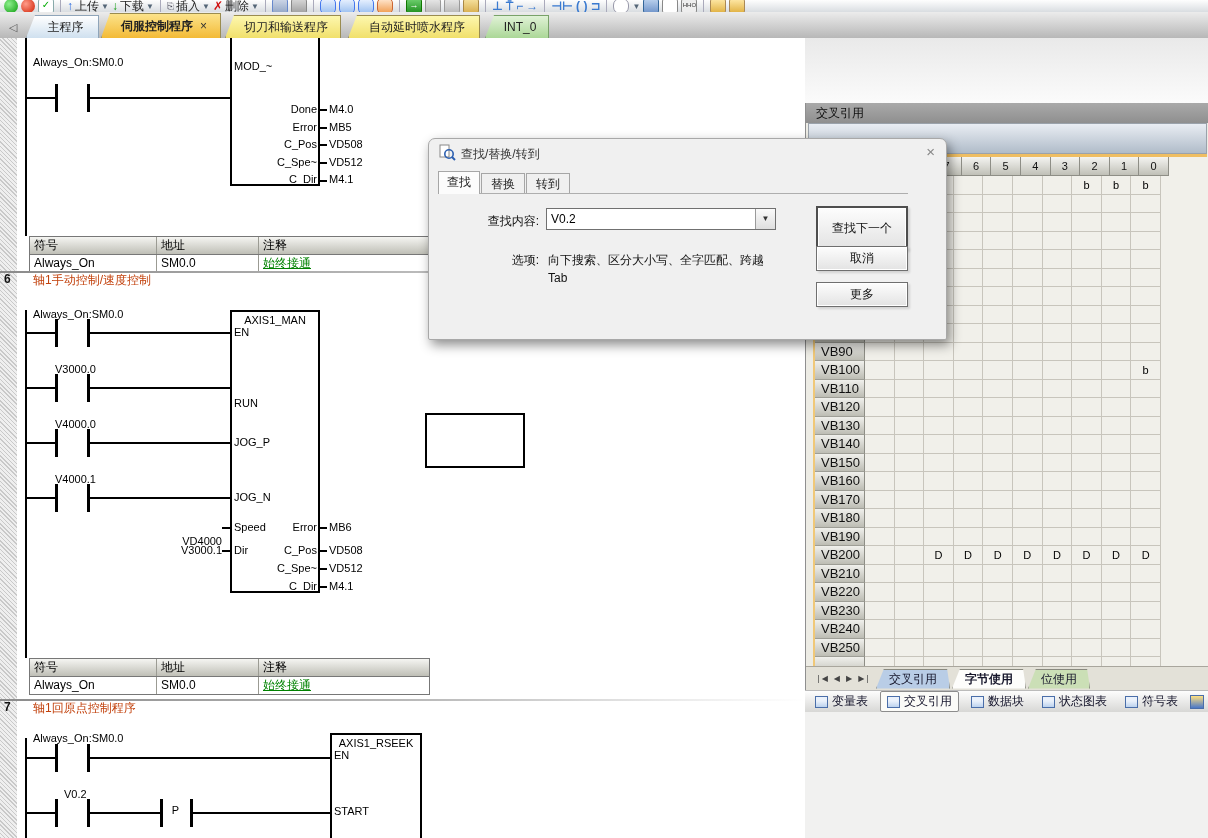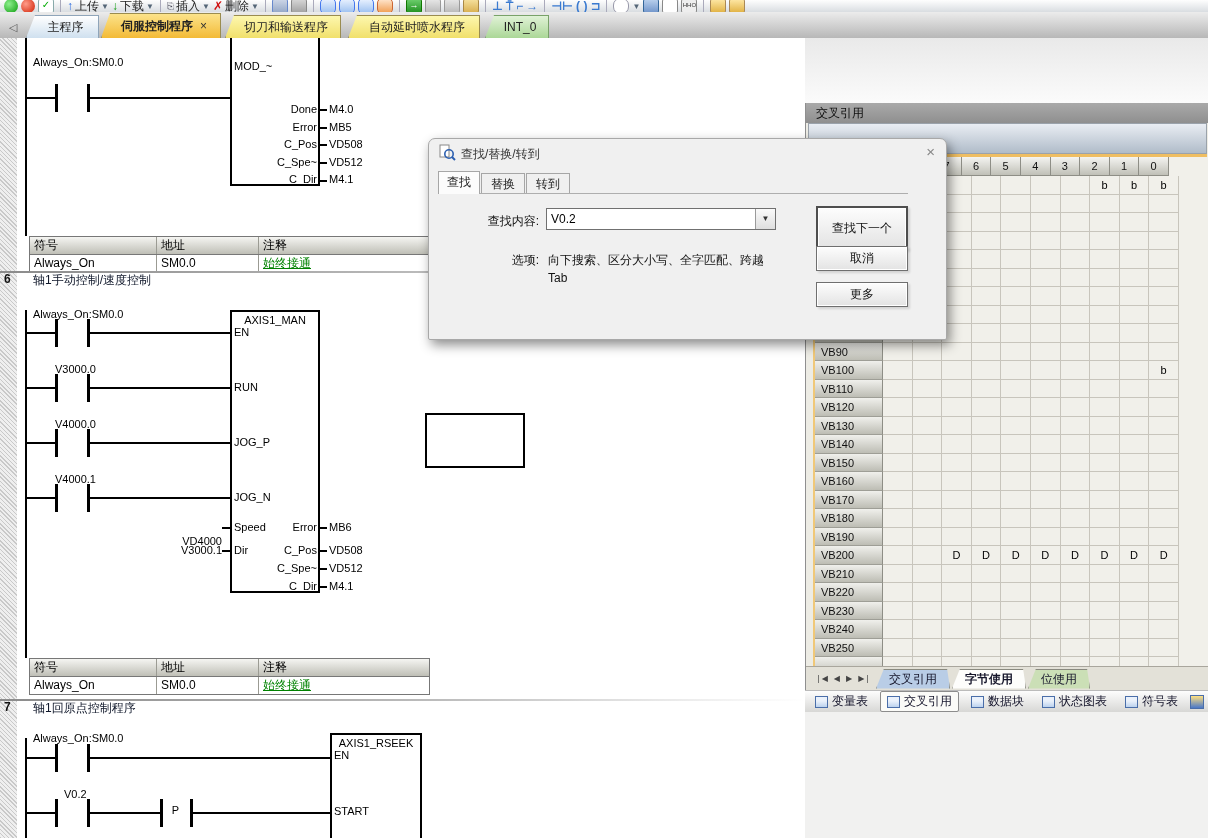--- a/index.html
+++ b/index.html
@@ -27,21 +27,21 @@
   .lmargin{left:0;top:0;width:17px;height:800px;background:repeating-linear-gradient(45deg,#c9c9c9 0 1px,#efefef 1px 3px);}
   .wire{position:absolute;height:2px;background:#000;}
   .vbar{position:absolute;width:3px;height:28px;background:#000;}
   .rail{position:absolute;width:2px;background:#000;}
   .lab{position:absolute;font-size:11px;color:#000;white-space:nowrap;}
   .lblock{position:absolute;border:2px solid #000;background:#fff;box-sizing:border-box;}
   .tick{position:absolute;height:2px;background:#000;}
   .pinr{text-align:right;}
   .bt{text-align:center;}
   .netnum{position:absolute;font-size:12px;font-weight:bold;color:#111;}
-  .nettitle{position:absolute;font-size:12px;color:#0f172a;white-space:nowrap;}
+  .nettitle{position:absolute;font-size:12px;color:#c2410c;white-space:nowrap;}
   .sep{position:absolute;height:2px;background:linear-gradient(90deg,#8b8b8b,#bdbdbd 55%,#e8e8e8 82%,rgba(232,232,232,0));}
   .symtab{position:absolute;width:401px;border:1px solid #777;background:#fff;font-size:12px;box-sizing:border-box;}
   .strow{display:flex;height:17px;line-height:16px;}
   .sthead{background:linear-gradient(#f5f5f2,#bfbfb6);border-bottom:1px solid #777;}
   .strow>div{border-right:1px solid #9b9b93;padding:0 4px;box-sizing:border-box;overflow:hidden;white-space:nowrap;}
   .strow>div:last-child{border-right:none;}
   .stc1{width:127px;}.stc2{width:102px;}.stc3{width:170px;}
   .green{color:#008200;text-decoration:underline;}
   
   .dialog{left:428px;top:138px;width:488px;height:200px;background:#f0f0f0;border:1px solid #a8a8a8;border-radius:7px 7px 2px 2px;box-shadow:3px 5px 12px rgba(0,0,0,.45);z-index:40;padding-left:29px;}
@@ -61,21 +61,21 @@
   .mdi-fill-bottom{left:805px;top:712px;width:403px;height:126px;background:#f1f1f0;}
   .xpanel{left:805px;top:103px;width:403px;height:587px;background:#edece5;border-left:1px solid #8f8f8f;box-sizing:border-box;z-index:5;}
   .xtitle{position:absolute;left:0;top:0;width:100%;height:20px;background:linear-gradient(#a9a9a9,#8f8f8f);color:#0d0d0d;font-size:12px;line-height:20px;padding-left:10px;box-sizing:border-box;}
   .xband{position:absolute;left:2px;top:20px;width:399px;height:31px;background:linear-gradient(#e9edf3,#b0bcc9);border:1px solid #9aa2ab;box-sizing:border-box;}
   .xgold{position:absolute;left:2px;top:51px;width:399px;height:3px;background:#efbe62;}
   .xtablewrap{position:absolute;left:7px;top:54px;width:396px;height:509px;overflow:hidden;background:#f1f0ea;border-left:2px solid #f0c878;}
   .xhrow{display:flex;height:19px;}
   .xh{flex:none;width:29.6px;height:19px;background:linear-gradient(#f4f4f1,#c0c0b7);border-right:1px solid #8e8e86;border-bottom:1px solid #8e8e86;font-size:11px;text-align:center;line-height:18px;box-sizing:border-box;color:#111;}
   .xcorner{flex:none;width:58px;height:19px;background:linear-gradient(#f4f4f1,#c0c0b7);border-right:1px solid #8e8e86;border-bottom:1px solid #8e8e86;box-sizing:border-box;}
   .xrow{display:flex;height:18.5px;}
-  .xlabel{flex:none;width:68px;background:linear-gradient(#ececе7,#bcbcb3);background:linear-gradient(#ececе7,#bcbcb3);border-right:1px solid #8e8e86;border-bottom:1px solid #9e9e96;background:linear-gradient(#eft,#bcb);font-size:11px;line-height:18px;padding-left:6px;box-sizing:border-box;color:#111;background:linear-gradient(#f0f0ec,#bdbdb4);}
+  .xlabel{flex:none;width:50px;background:linear-gradient(#ececе7,#bcbcb3);background:linear-gradient(#ececе7,#bcbcb3);border-right:1px solid #8e8e86;border-bottom:1px solid #9e9e96;background:linear-gradient(#eft,#bcb);font-size:13px;line-height:18px;padding-left:6px;box-sizing:border-box;color:#111;background:linear-gradient(#f0f0ec,#bdbdb4);}
   .xcell{flex:none;width:29.6px;border-right:1px solid #c8c5bc;border-bottom:1px solid #c8c5bc;font-size:11px;text-align:center;line-height:18px;box-sizing:border-box;color:#000;}
   .xsheetstrip{position:absolute;left:0;top:563px;width:403px;height:24px;background:#e3e1d8;border-top:1px solid #a9a69d;display:flex;align-items:center;padding-left:6px;box-sizing:border-box;}
   .xnav{font-size:8px;color:#444;margin:0 3px;}
   .sheettab{flex:none;height:19px;line-height:19px;font-size:12px;padding:0 12px;clip-path:polygon(8px 0,calc(100% - 3px) 0,100% 100%,0 100%);border:1px solid #8a8a80;border-bottom:none;margin-left:2px;color:#15152a;}
   .sh-blue{background:#b9cde6;}
   .sh-active{background:#fdfdfb;font-weight:bold;}
   .sh-green{background:#cbdfb6;}
   
   .bbar{left:805px;top:690px;width:403px;height:22px;background:linear-gradient(#fdfdfd,#d7d7d5);border-top:1px solid #bbb;display:flex;align-items:center;gap:6px;padding-left:4px;box-sizing:border-box;z-index:6;overflow:hidden;}
   .bbtn{display:flex;align-items:center;gap:4px;font-size:12px;color:#13132a;padding:1px 6px;flex:none;}
@@ -222,21 +222,21 @@
 
     <div class="lab" style="left:55px;top:435px;">V4000.1</div>
     <div class="wire" style="left:25px;top:459px;width:31px;"></div>
     <div class="vbar" style="left:55px;top:446px;"></div>
     <div class="vbar" style="left:87px;top:446px;"></div>
     <div class="wire" style="left:90px;top:459px;width:140px;"></div>
 
     <div class="lblock" style="left:230px;top:272px;width:90px;height:283px;"></div>
     <div class="lab bt" style="left:230px;top:276px;width:90px;">AXIS1_MAN</div>
     <div class="lab" style="left:234px;top:288px;">EN</div>
-    <div class="lab" style="left:234px;top:343px;">RUN</div>
+    <div class="lab" style="left:234px;top:359px;">RUN</div>
     <div class="lab" style="left:234px;top:398px;">JOG_P</div>
     <div class="lab" style="left:234px;top:453px;">JOG_N</div>
 
     <div class="lab pinr" style="left:150px;top:497px;width:72px;">VD4000</div>
     <div class="tick" style="left:222px;top:489px;width:8px;"></div>
     <div class="lab" style="left:234px;top:483px;">Speed</div>
     <div class="lab pinr" style="left:150px;top:506px;width:72px;">V3000.1</div>
     <div class="tick" style="left:222px;top:512px;width:8px;"></div>
     <div class="lab" style="left:234px;top:506px;">Dir</div>
 

